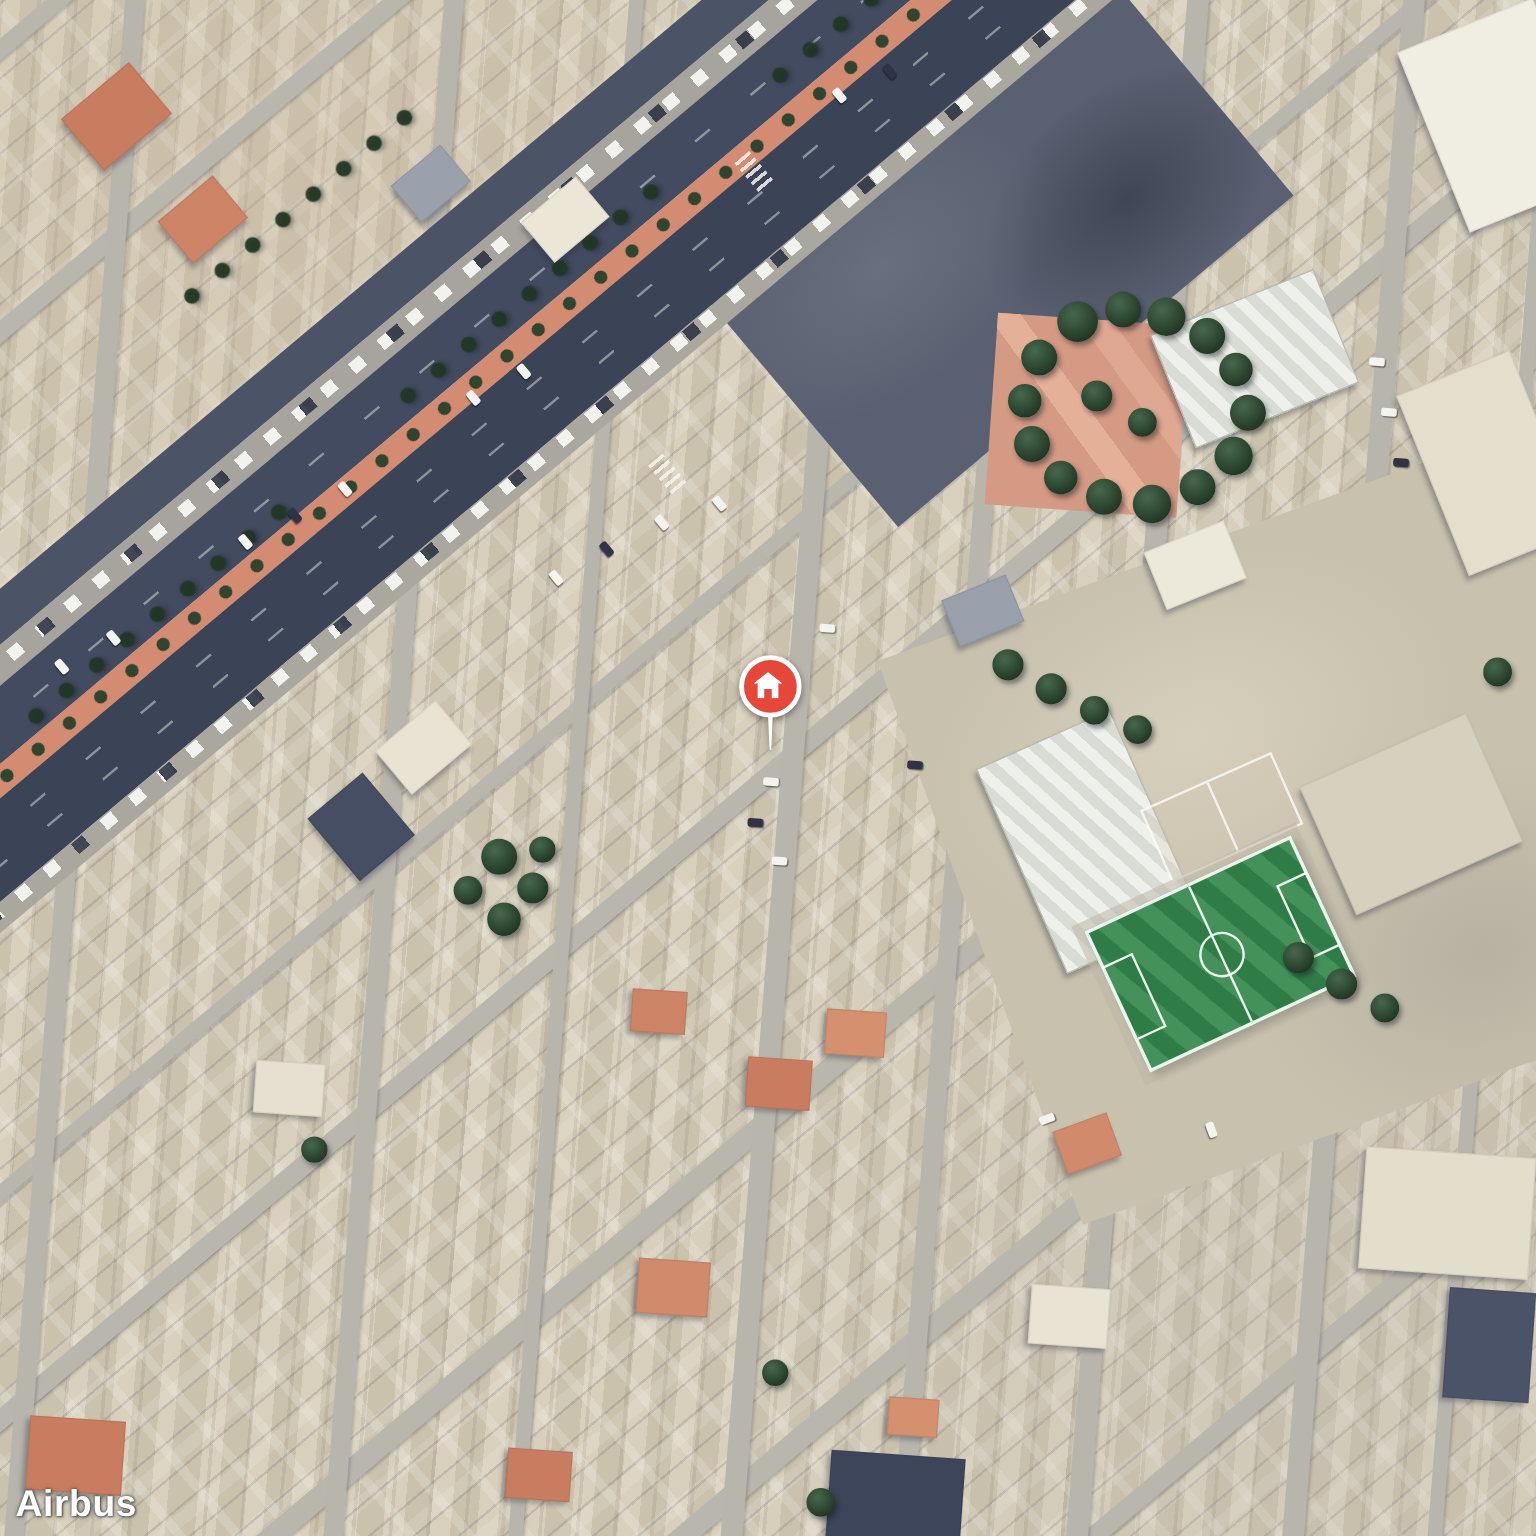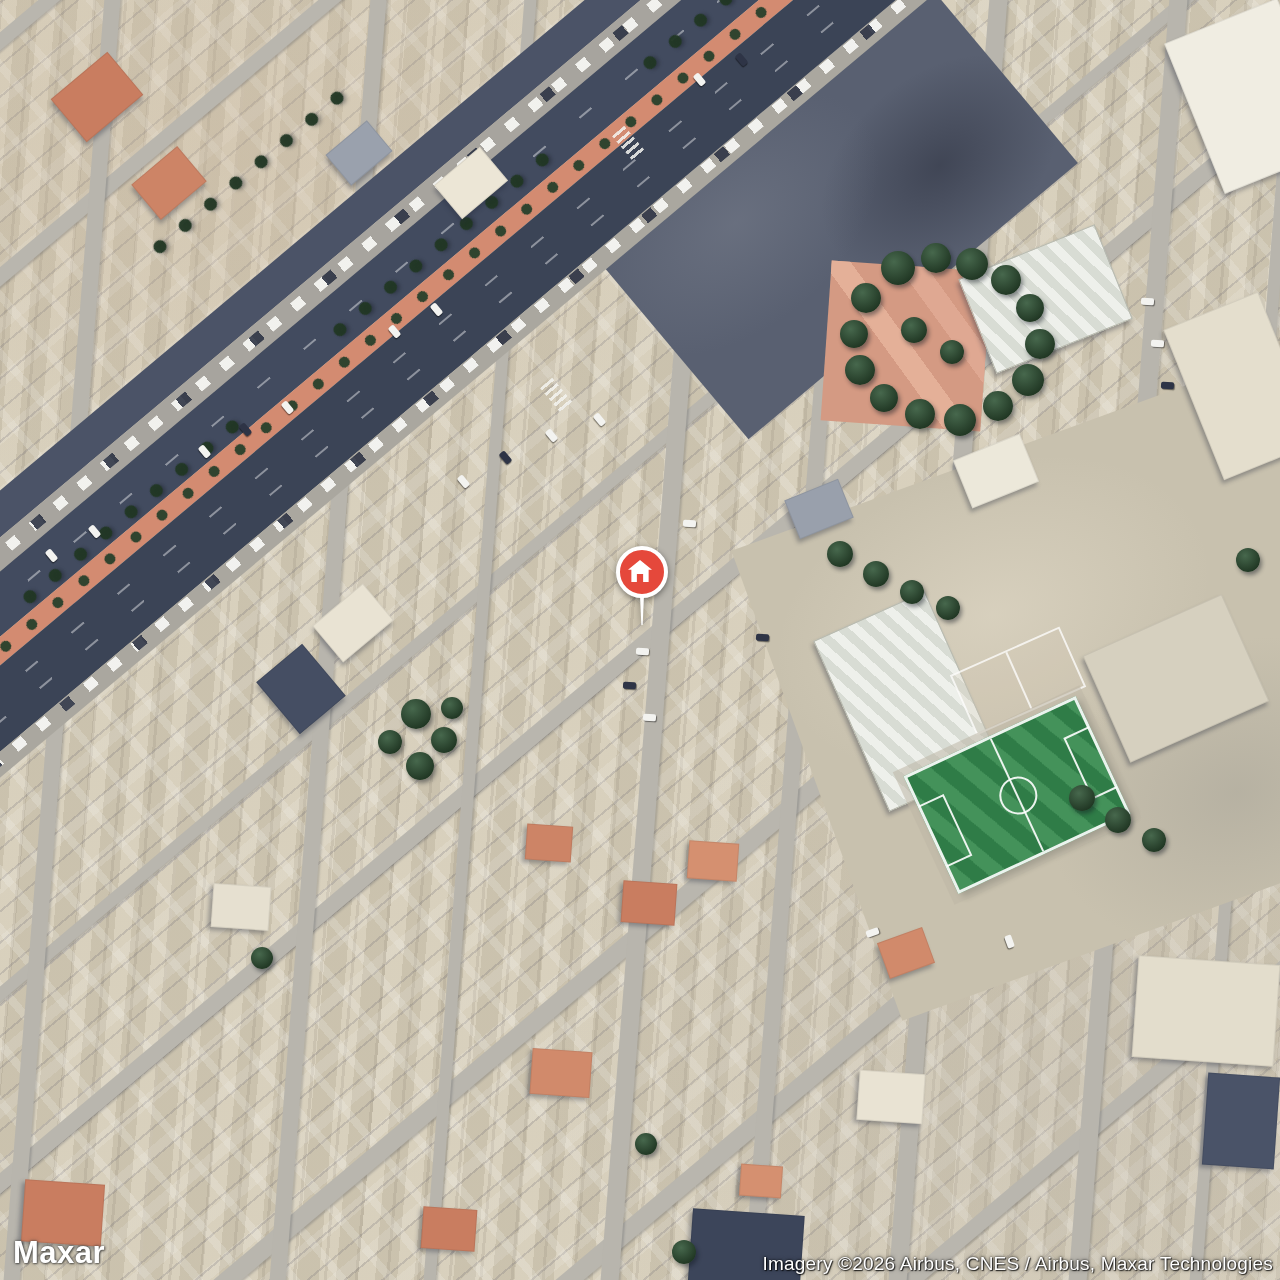--- a/index.html
+++ b/index.html
@@ -252,15 +252,14 @@
       <div class="car w" style="left: 388px; top: 328px; transform: rotate(50deg);"></div>
       <div class="car w" style="left: 430px; top: 306px; transform: rotate(50deg);"></div>
     </div>
 
   <div class="marker">
     <div class="marker-circle"></div>
     <div class="marker-house"></div>
     <div class="marker-stem"></div>
   </div>
 
-  <div class="google-logo">Maxar</div>
-  <div class="attribution">Imagery ©2026 Airbus, CNES / Airbus, Maxar Technologies</div>
+  <div class="google-logo">Airbus</div>
 </div>
 
 </body></html>

